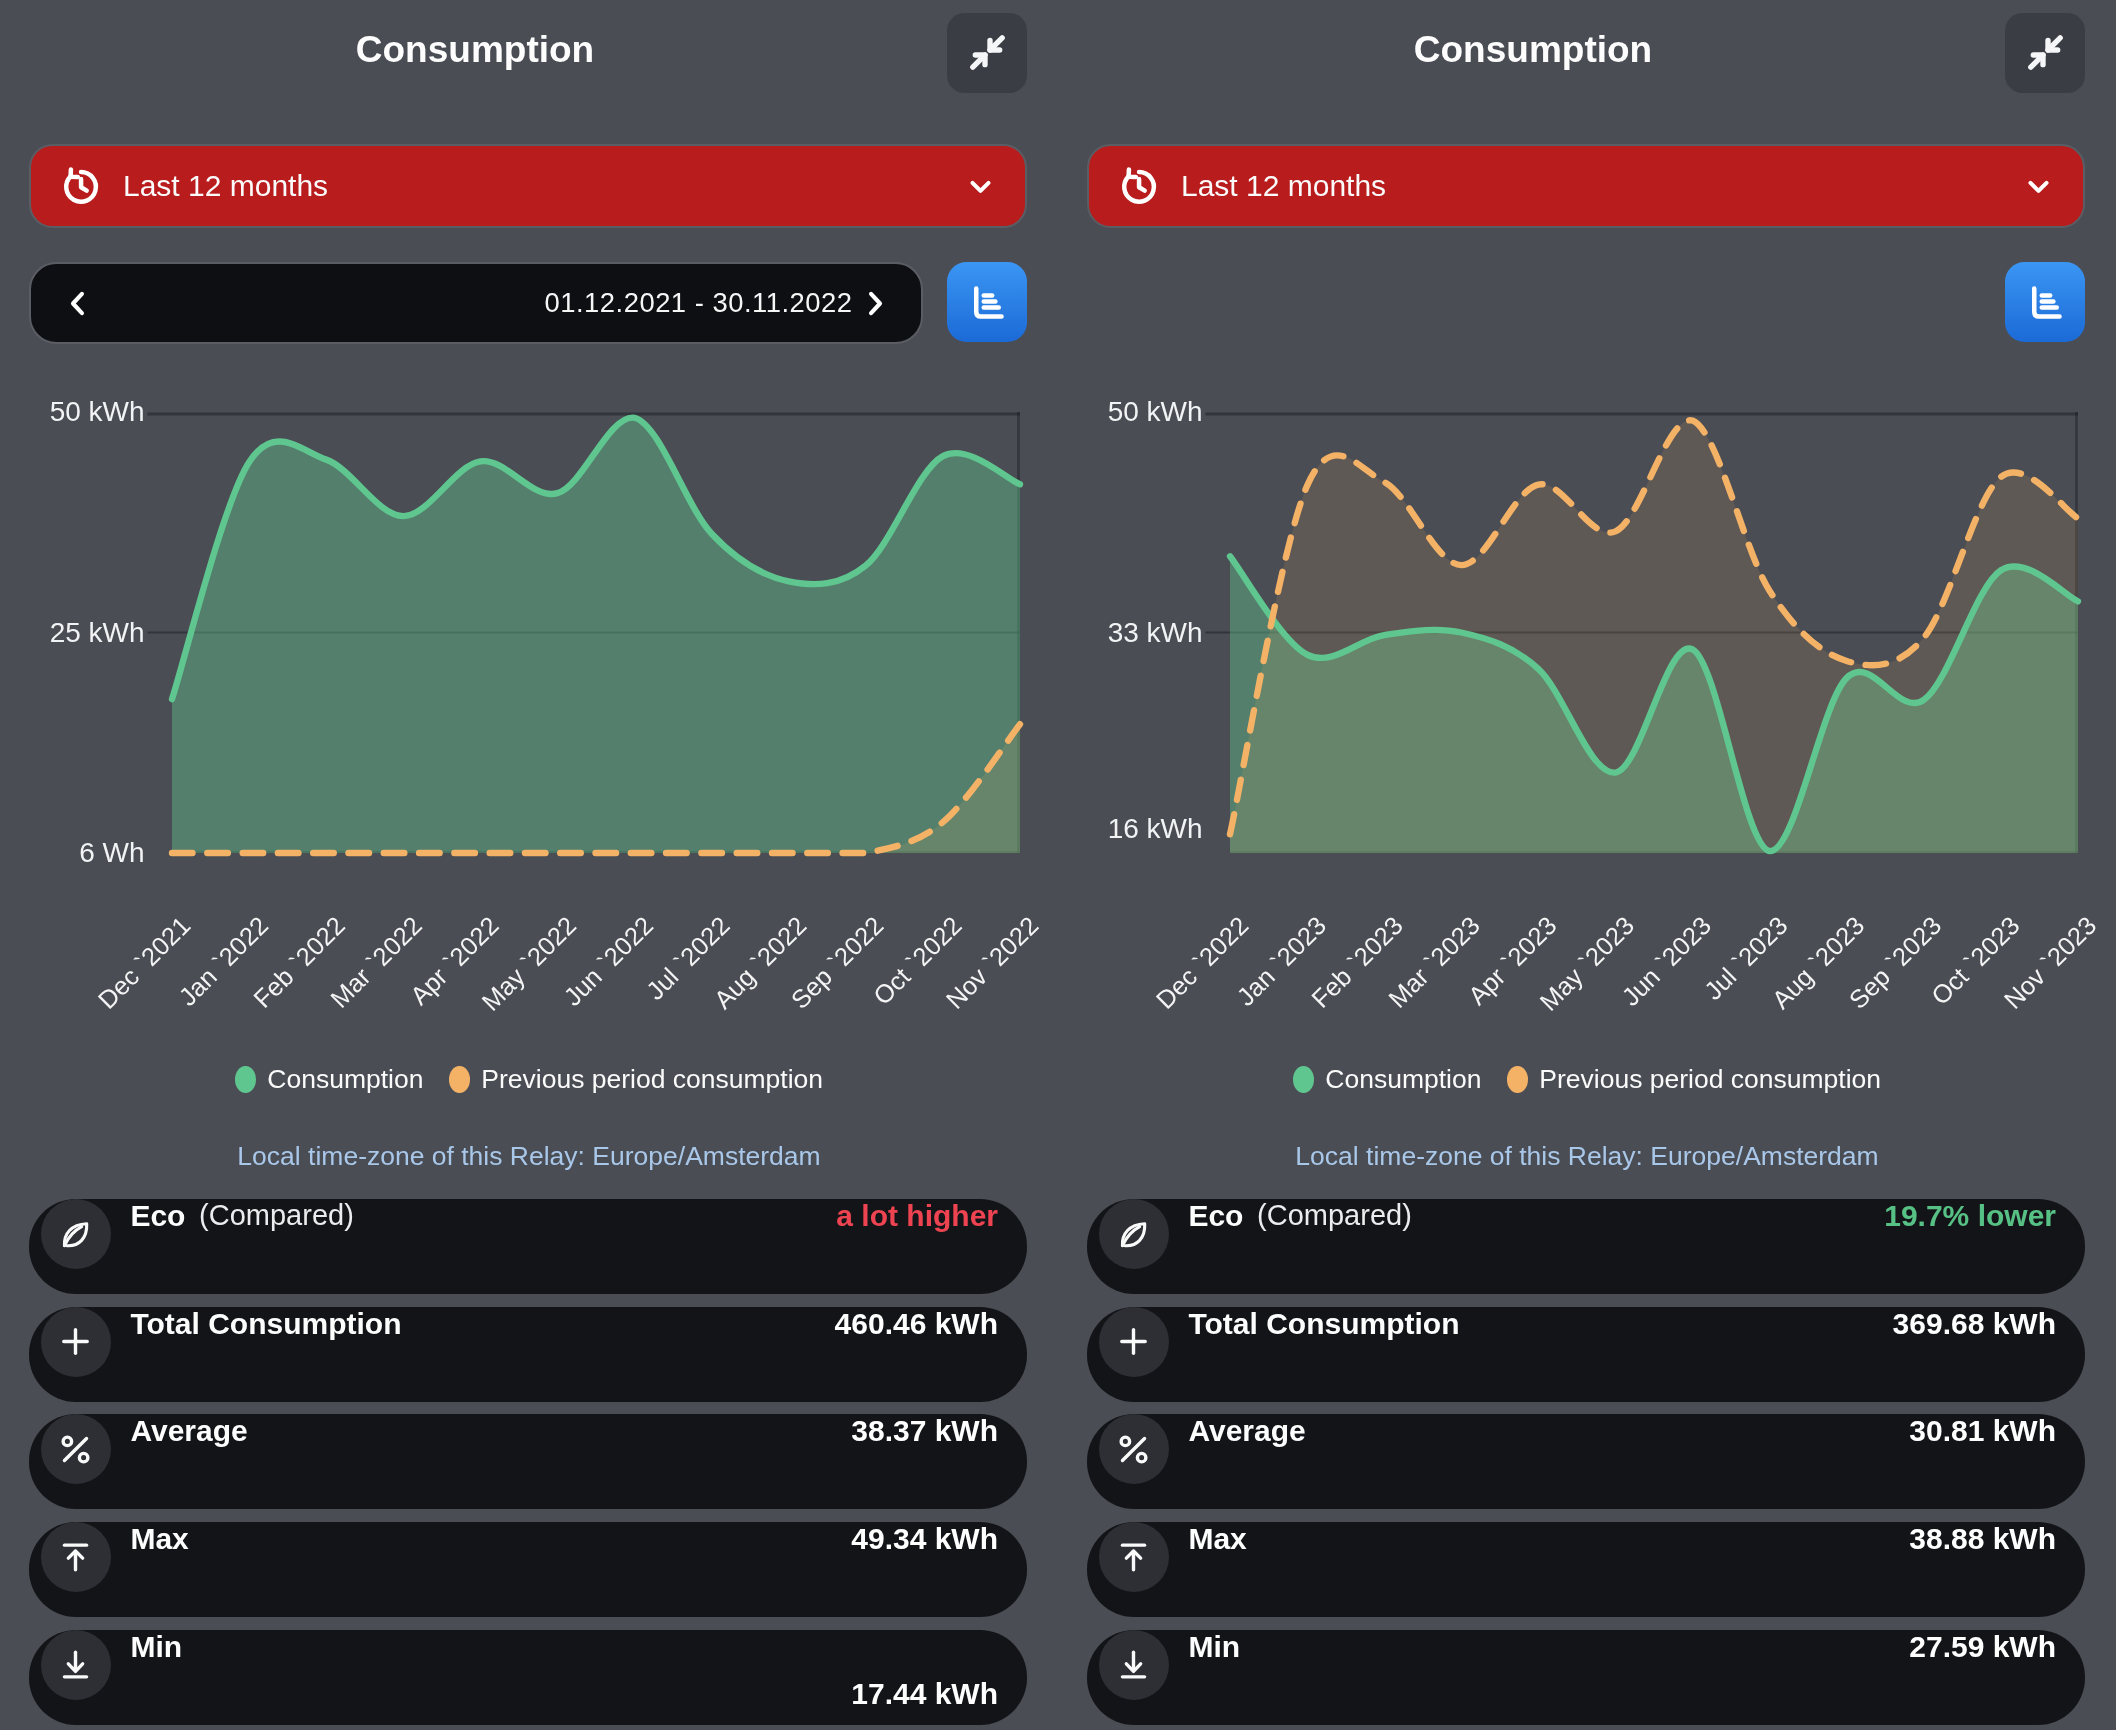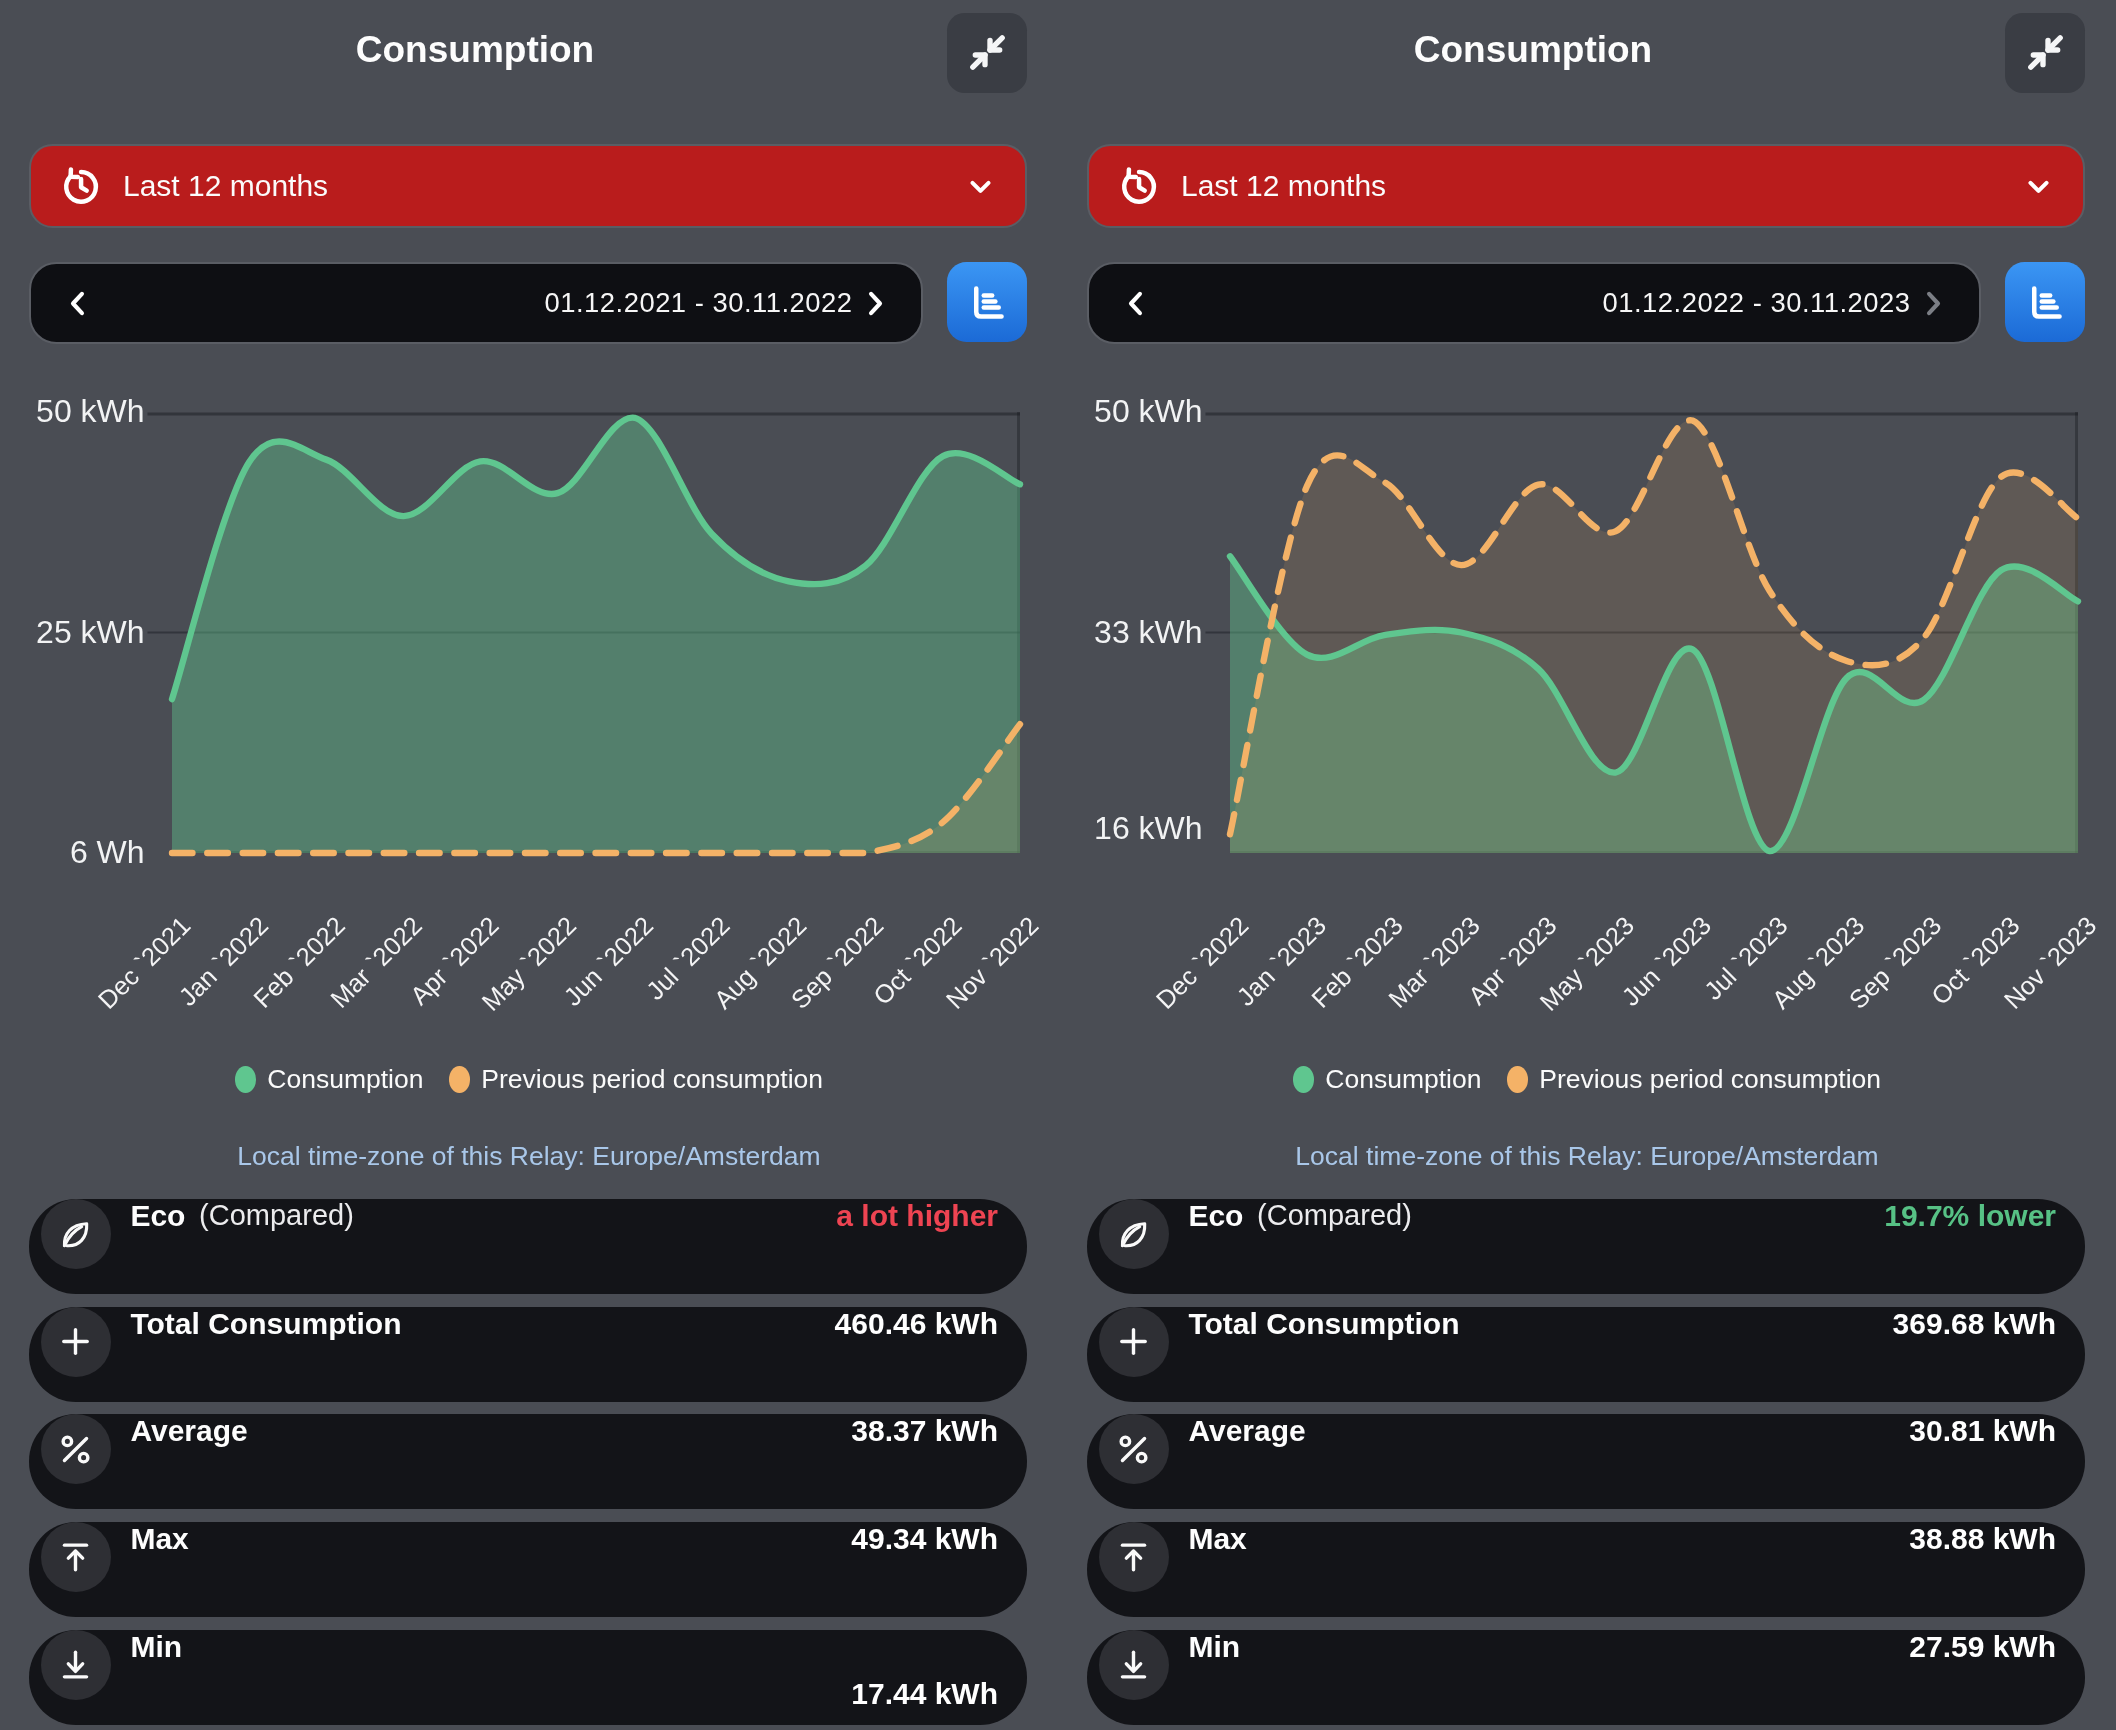--- a/index.html
+++ b/index.html
@@ -48,21 +48,21 @@
   .chartmode-btn{
     position:absolute;left:947px;top:262px;width:80px;height:80px;
     border:none;border-radius:19.6px;cursor:pointer;padding:0;
     background:linear-gradient(180deg,#3b96f4,#1b6ad6);
     display:flex;align-items:center;justify-content:center;color:#fff;
   }
   .chartmode-btn svg{width:45px;height:45px;}
 
   .y-axis .ytick{
     position:absolute;left:17.6px;width:127px;text-align:right;
-    font-size:32px;color:#f2f3f4;line-height:33px;
+    font-size:28px;color:#f2f3f4;line-height:33px;
   }
   .plot{
     position:absolute;left:172px;top:412px;width:848px;height:441px;
   }
   .plot svg{width:100%;height:100%;display:block;overflow:visible;}
 
   .x-axis .xtick{
     position:absolute;top:911px;width:167px;height:29px;text-align:right;
     font-size:25.5px;color:#f4f4f5;
   }
@@ -263,33 +263,20 @@
       <path d="M6.71 6.61 A7.9 7.9 0 1 0 12.3 4.3"></path>
       <path d="M6.9 2.9 L6.71 6.8 L10.6 6.95"></path>
       <path d="M12.3 8 V12.4 L15.3 14.2"></path>
     </svg>
     <span class="val">Last 12 months</span>
     <svg class="chev" viewBox="0 0 24 24" fill="none" stroke="currentColor" stroke-width="2.8" stroke-linecap="round" stroke-linejoin="round">
       <path d="M6.5 9.5 L12 15 L17.5 9.5"></path>
     </svg>
   </div>
 
-  <div class="datenav">
-    <button class="navbtn">
-      <svg viewBox="0 0 24 24" fill="none" stroke="currentColor" stroke-width="3" stroke-linecap="round" stroke-linejoin="round">
-          <path d="M14.5 5 L8 12 L14.5 19"></path>
-        </svg>
-    </button>
-    <span class="daterange">01.12.2022 - 30.11.2023</span>
-    <button class="navbtn disabled">
-      <svg viewBox="0 0 24 24" fill="none" stroke="currentColor" stroke-width="3" stroke-linecap="round" stroke-linejoin="round">
-          <path d="M9.5 5 L16 12 L9.5 19"></path>
-        </svg>
-    </button>
-  </div>
   <button class="chartmode-btn">
     <svg viewBox="0 0 24 24" fill="none" stroke="currentColor" stroke-width="2.4" stroke-linecap="round" stroke-linejoin="round">
       <path d="M6 4.5 V17 Q6 19.5 8.5 19.5 H19.5"></path>
       <path d="M10 8.2 H14.5"></path>
         <path d="M10 11.4 H16.2"></path>
         <path d="M10 14.6 H18"></path>
     </svg>
   </button>
 
   <div class="y-axis">

